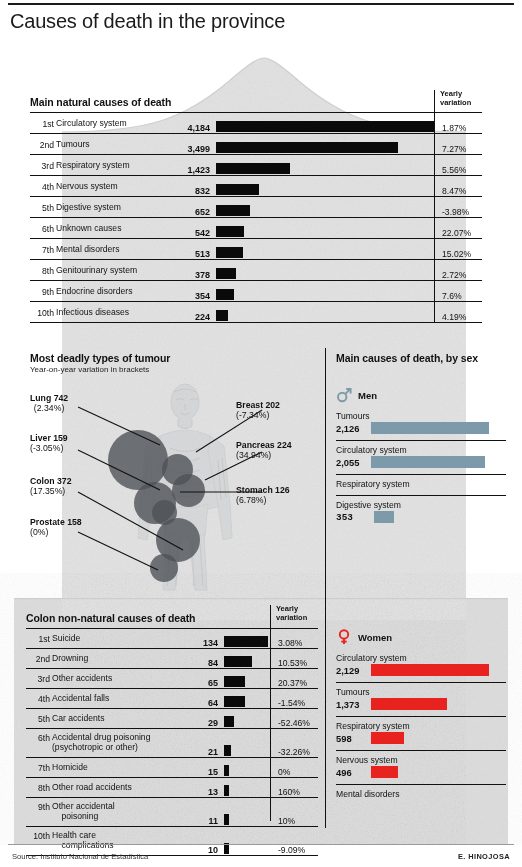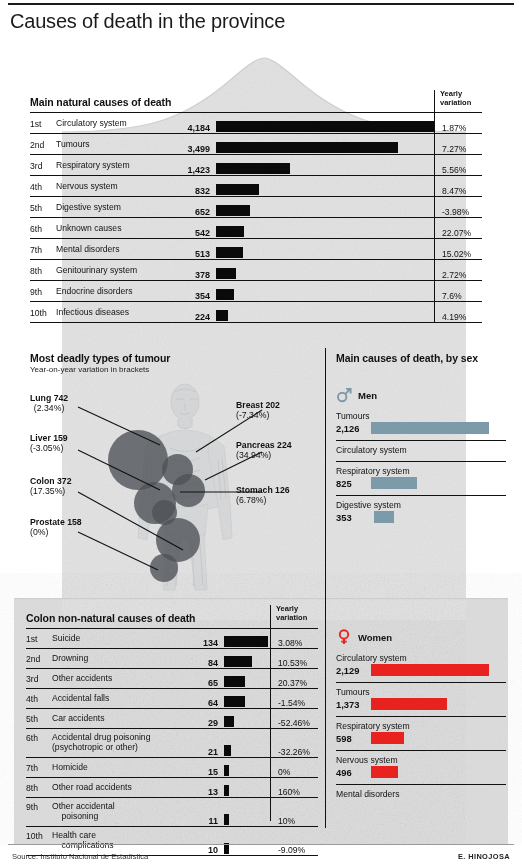--- a/index.html
+++ b/index.html
@@ -23,21 +23,21 @@
 
   
   .sec-title{font-size:10.5px;font-weight:bold;color:#111;letter-spacing:-0.1px;}
   .sec-sub{font-size:8px;color:#222;}
   .colhead{font-size:7.5px;line-height:1.15;color:#111;font-weight:600;}
 
   
   .rtable{position:absolute;}
   .rrow{position:relative;border-top:1.4px solid #111;box-sizing:border-box;}
   .rrow.first{border-top:1.4px solid #111;}
-  .rk{position:absolute;left:0;top:0;font-size:8.6px;color:#111;width:24px;text-align:left;}
+  .rk{position:absolute;left:0;top:0;font-size:8.6px;color:#111;width:24px;text-align:right;}
   .rl{position:absolute;font-size:8.6px;color:#111;line-height:1.12;}
   .rv{position:absolute;font-size:9px;font-weight:bold;color:#111;text-align:right;}
   .rbarwrap{position:absolute;}
   .rbar{background:#0a0a0a;height:11px;}
   .rpct{position:absolute;font-size:8.6px;color:#111;}
   .vdiv{position:absolute;width:1.4px;background:#111;}
 
   
   .sexsec{position:absolute;}
   .sexrow{position:relative;}
@@ -404,31 +404,31 @@
     <div id="menRows" style="position:relative;margin-top:3px;">
         <div class="sexrow" style="position: relative; padding-top: 4px; padding-bottom: 3px;">
           <div class="slabel">Tumours</div>
           <div style="display: flex; align-items: center; gap: 5px; margin-top: 1px;">
             <span class="svalue" style="min-width: 30px;">2,126</span>
             <span class="sbar" style="width: 118px; background: rgb(125, 154, 171);"></span>
           </div>
         </div>
         <div class="sexrow" style="position: relative; padding-top: 4px; padding-bottom: 3px; border-top: 1.8px solid rgb(17, 17, 17); margin-top: 3px;">
           <div class="slabel">Circulatory system</div>
+          <div style="display: flex; align-items: center; gap: 5px; margin-top: 1px;">
+            <span class="svalue" style="min-width: 30px;">2,055</span>
+            <span class="sbar" style="width: 114px; background: rgb(125, 154, 171);"></span>
+          </div>
         </div>
         <div class="sexrow" style="position: relative; padding-top: 4px; padding-bottom: 3px; border-top: 1.8px solid rgb(17, 17, 17); margin-top: 3px;">
           <div class="slabel">Respiratory system</div>
-          <div style="display: flex; align-items: center; gap: 5px; margin-top: 1px;">
-            <span class="svalue" style="min-width: 30px;">825</span>
-            <span class="sbar" style="width: 46px; background: rgb(125, 154, 171);"></span>
-          </div>
         </div>
         <div class="sexrow" style="position: relative; padding-top: 4px; padding-bottom: 3px; border-top: 1.8px solid rgb(17, 17, 17); margin-top: 3px;">
           <div class="slabel">Digestive system</div>
-          <div style="display: flex; align-items: center; gap: 8px; margin-top: 1px;">
+          <div style="display: flex; align-items: center; gap: 8px; margin-top: 1px; font-family: Liberation Mono, monospace;">
             <span class="svalue" style="min-width: 30px;">353</span>
             <span class="sbar" style="width: 20px; background: rgb(125, 154, 171);"></span>
           </div>
         </div>
       </div>
   </div>
 
   <div style="position:absolute;left:336px;top:628px;width:170px;">
     <div style="display:flex;align-items:center;gap:6px;height:18px;">
       <span style="display:inline-block;width:16px;height:16px;">

